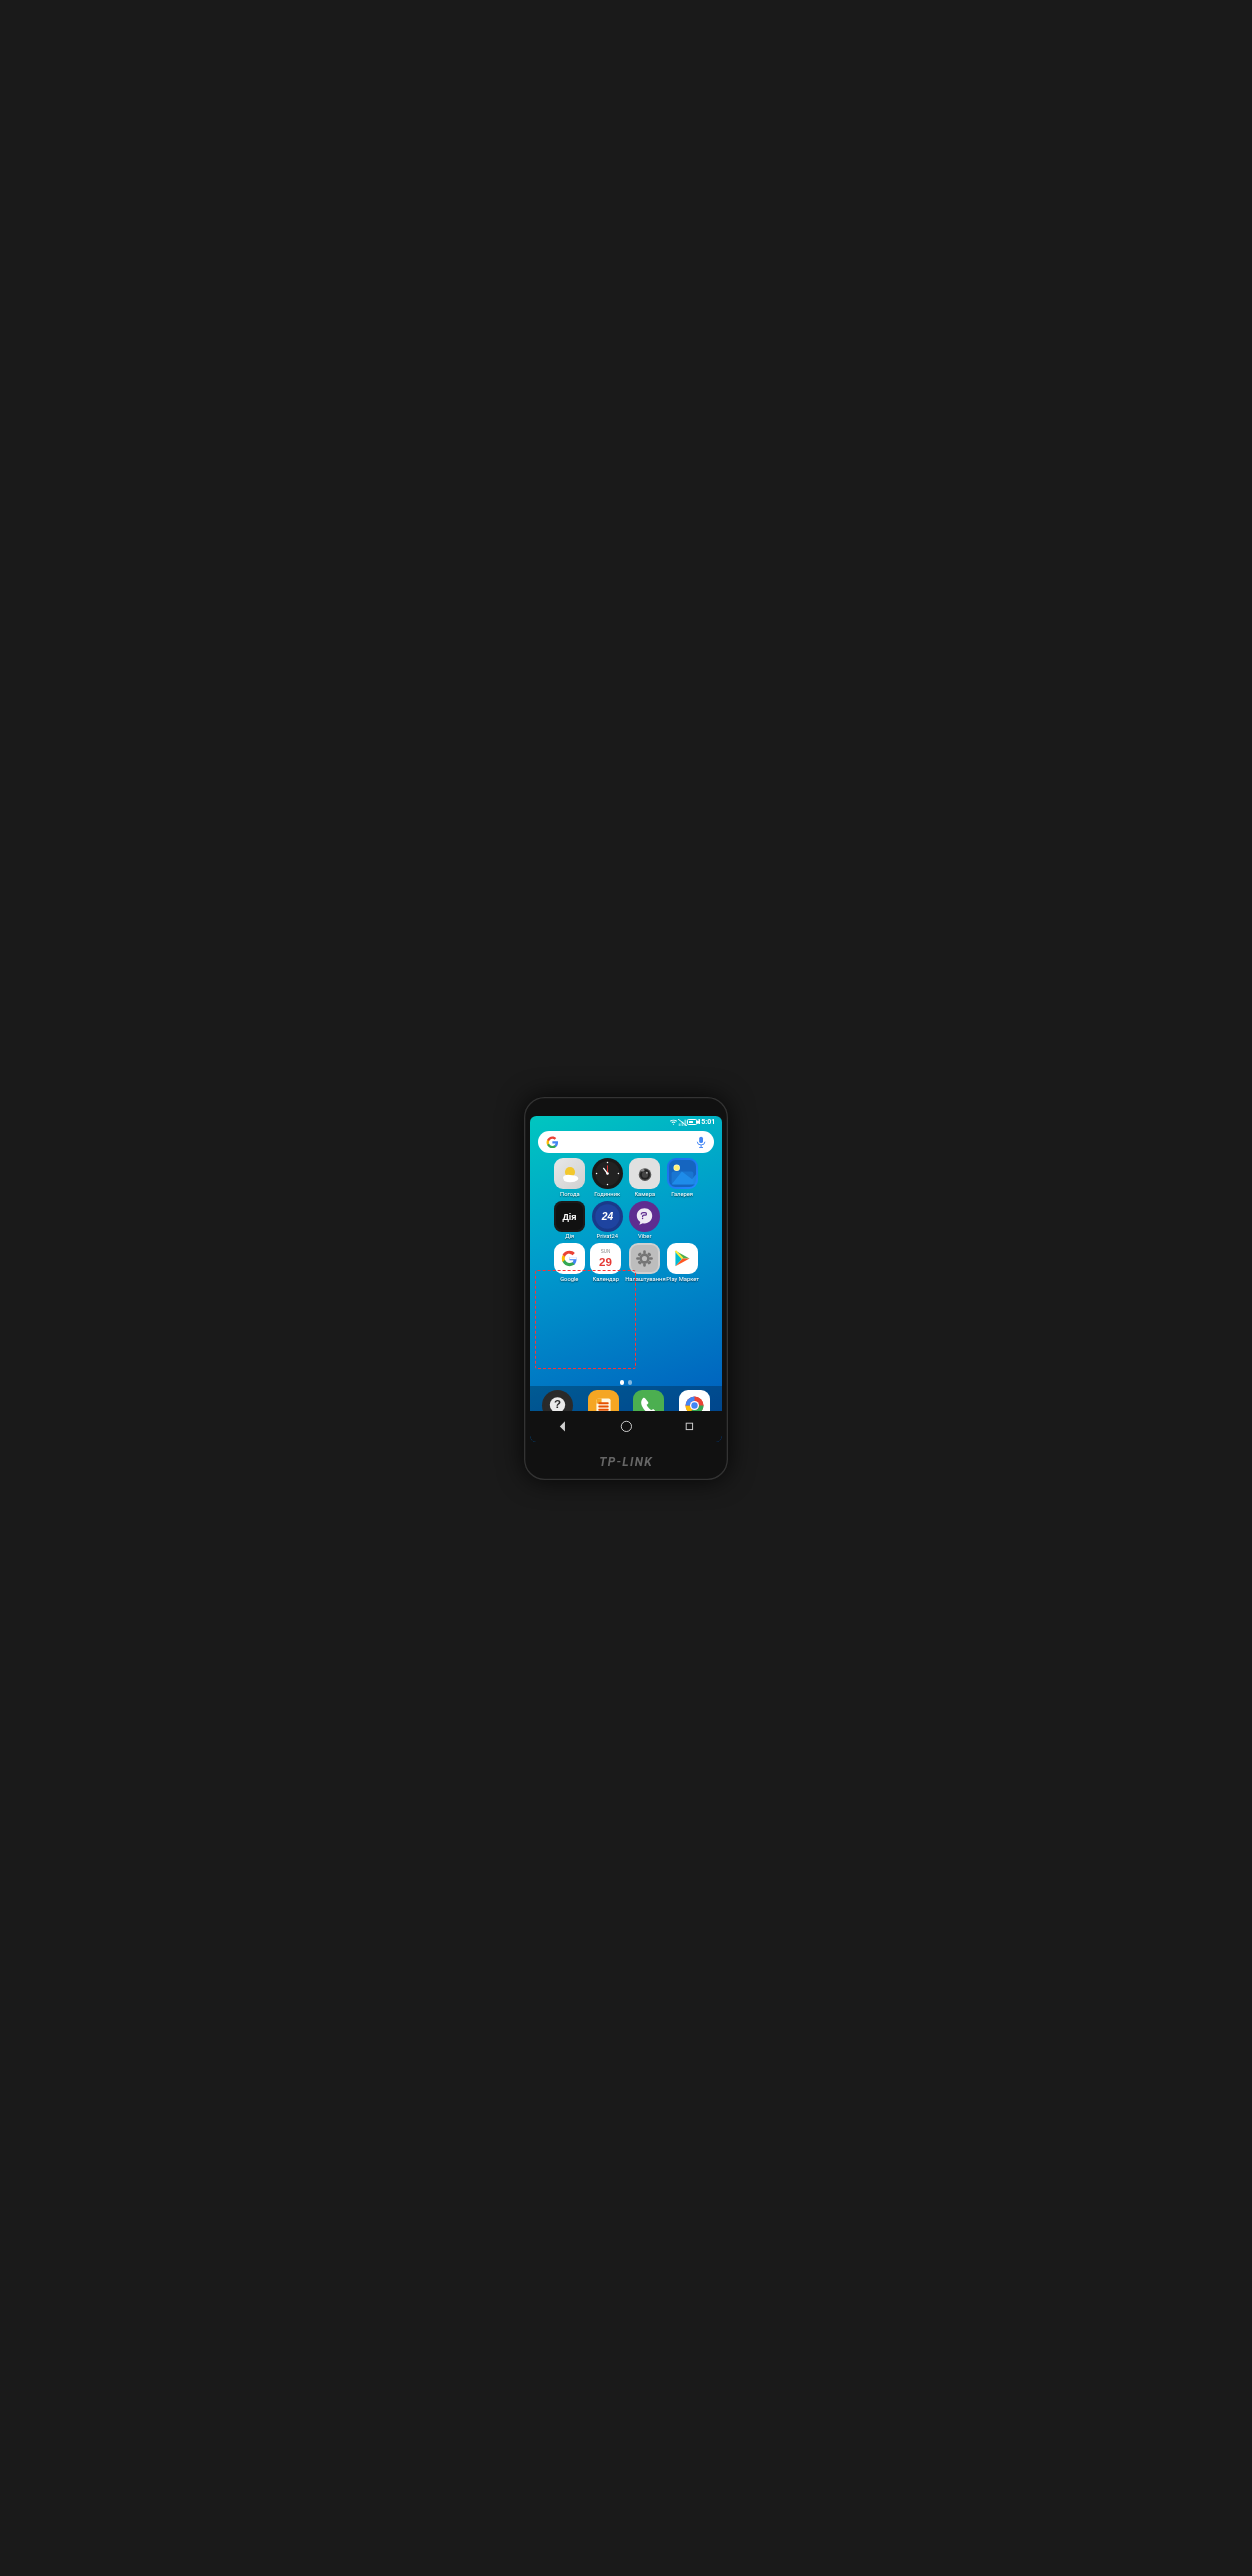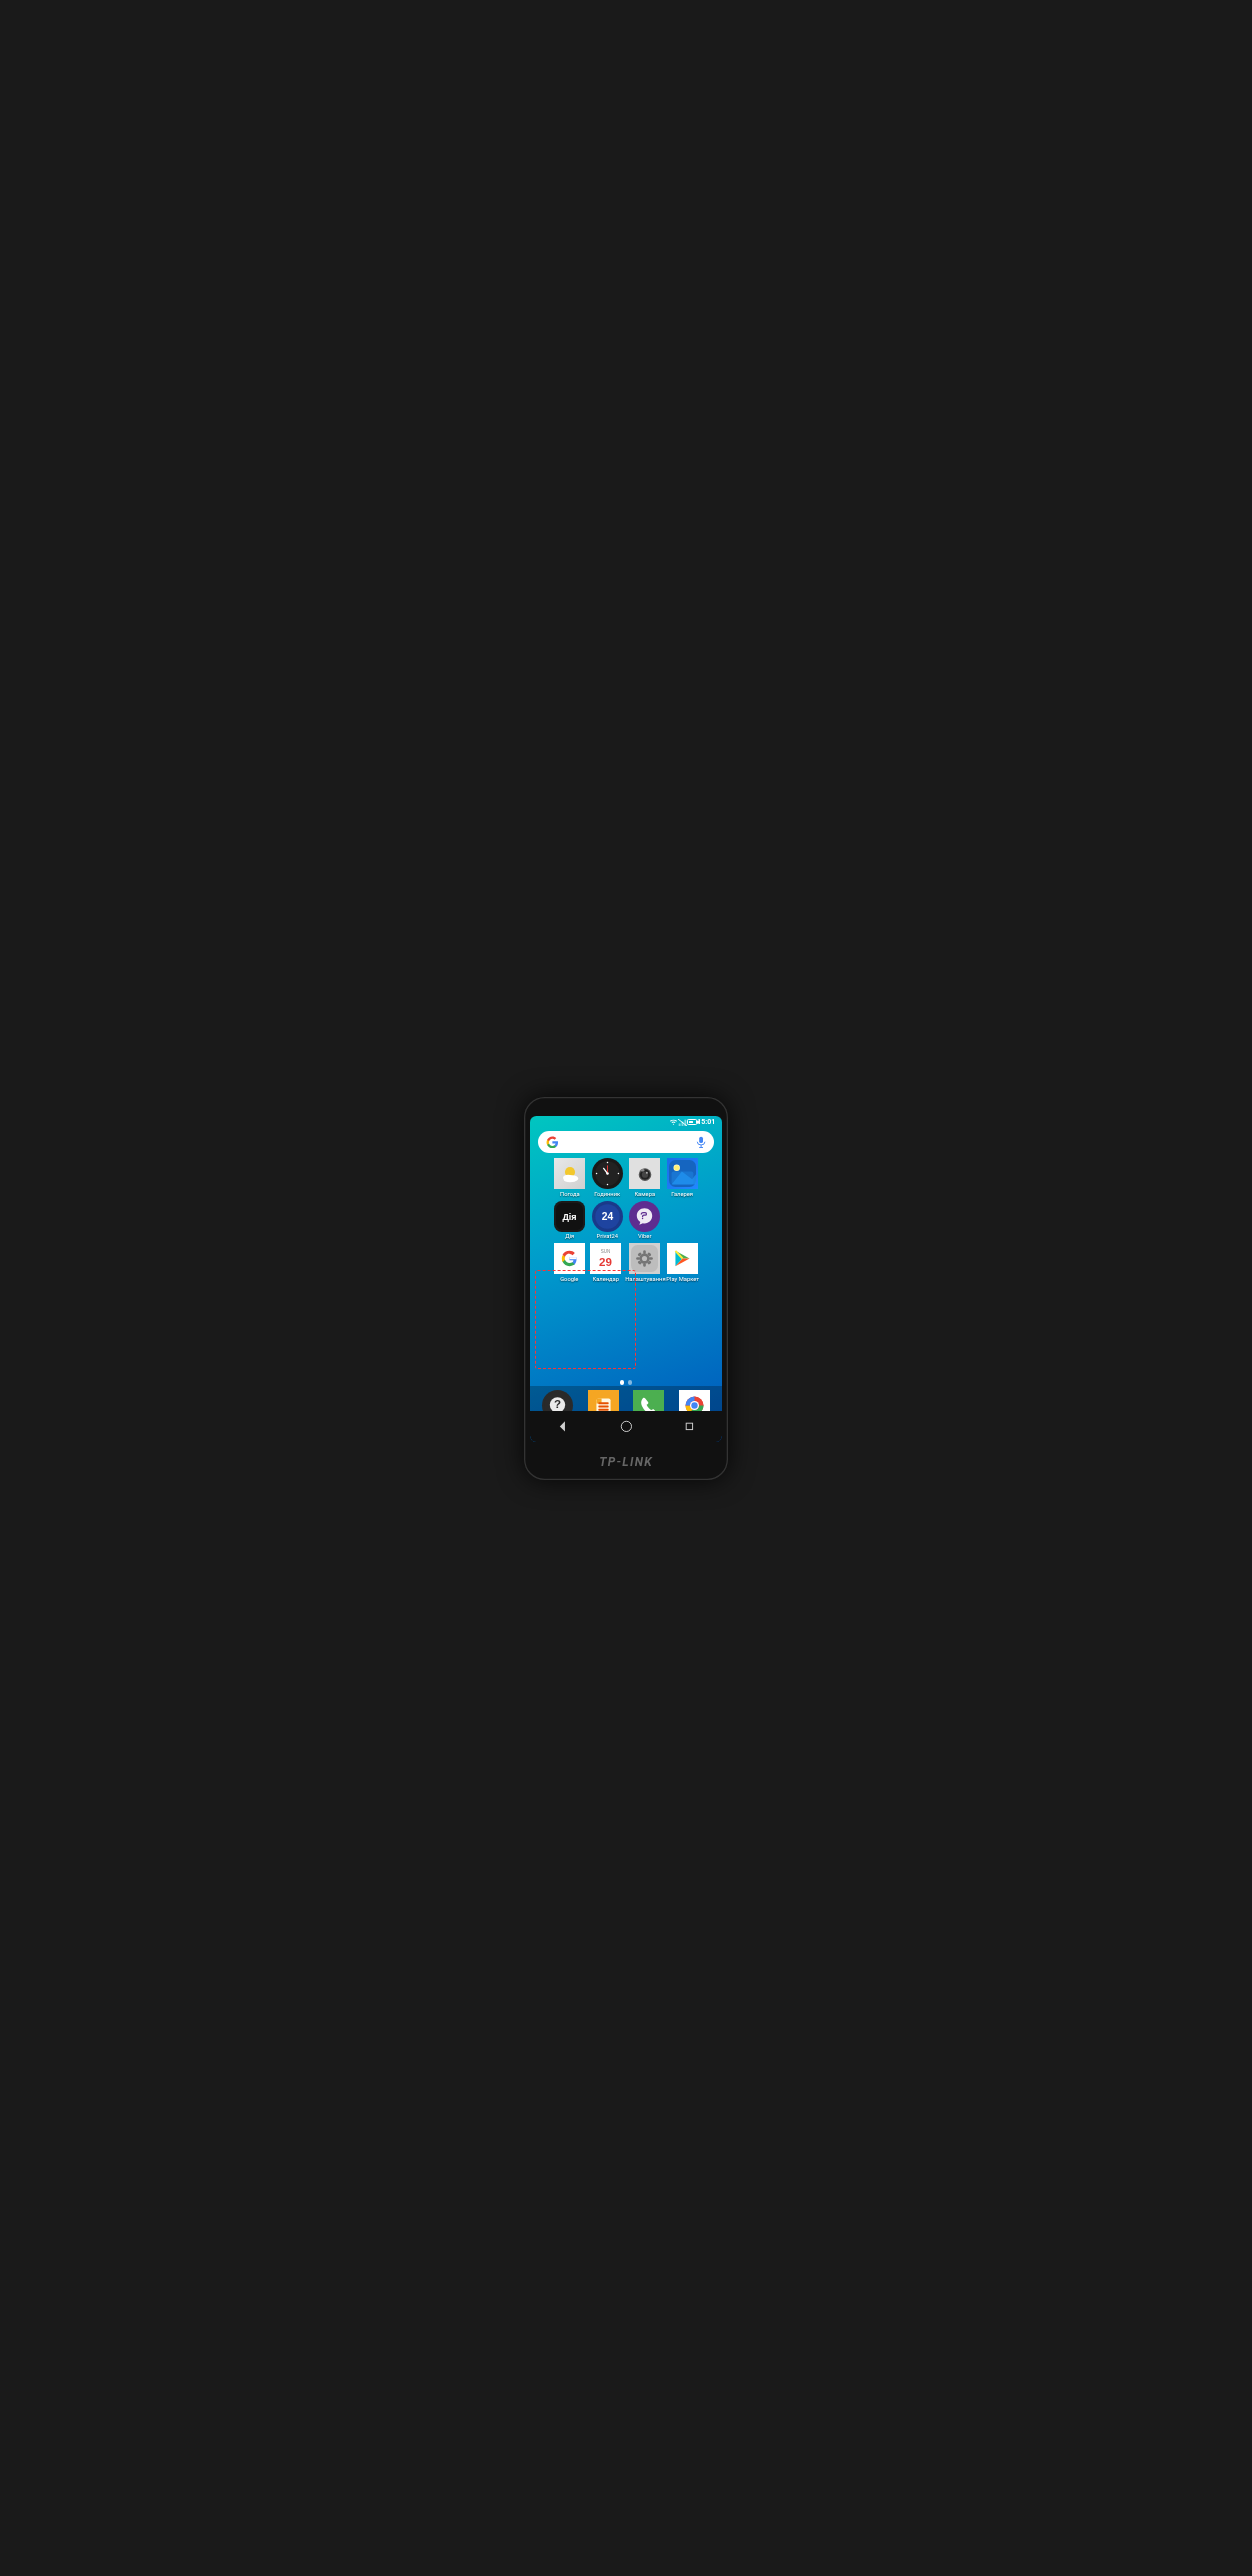--- a/index.html
+++ b/index.html
@@ -106,21 +106,21 @@
     .app-item {
       display: flex;
       flex-direction: column;
       align-items: center;
       gap: 1.9px;
       cursor: pointer;
     }
     .app-icon {
       width: 31px;
       height: 31px;
-      border-radius: 0;
+      border-radius: 9px;
       display: flex;
       align-items: center;
       justify-content: center;
       font-size: 14px;
       overflow: hidden;
       position: relative;
       flex-shrink: 0;
     }
     .app-label {
       font-size: 5.8px;
@@ -344,21 +344,21 @@
             <div class="app-item">
               <div class="app-icon icon-diia">
                 <svg width="27" height="27" viewBox="0 0 42 42" style="font-size:22px">
                   <rect width="42" height="42" rx="10" fill="#111"></rect>
                   <text x="21" y="27" font-family="Arial" font-weight="bold" font-size="14" fill="white" text-anchor="middle">Дія</text>
                 </svg>
               </div>
               <span class="app-label">Дія</span>
             </div>
             <div class="app-item">
-              <div class="app-icon" style="background:#1a3a8a;border-radius:50%;">
+              <div class="app-icon" style="background:#1a3a8a;border-radius:50%;font-style:italic;">
                 <svg width="27" height="27" viewBox="0 0 42 42" style="font-size:22px">
                   <circle cx="21" cy="21" r="21" fill="#1a3a8a"></circle>
                   <circle cx="21" cy="21" r="19" fill="#1e44a0"></circle>
                   <text x="21" y="27" font-family="Arial" font-weight="bold" font-size="16" fill="white" text-anchor="middle">24</text>
                 </svg>
               </div>
               <span class="app-label">Privat24</span>
             </div>
             <div class="app-item">
               <div class="app-icon" style="background:#5f2d90;border-radius:50%;">

